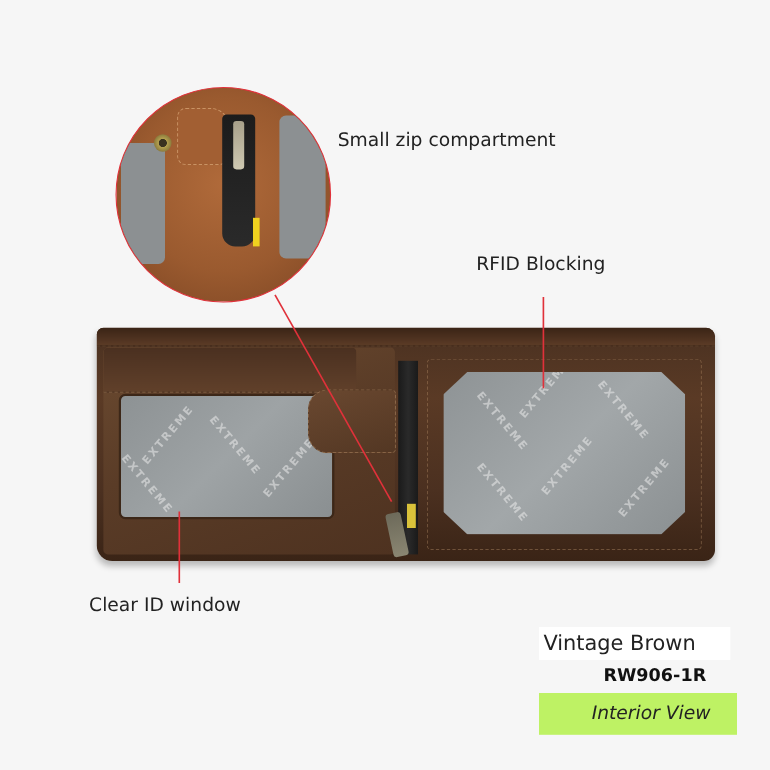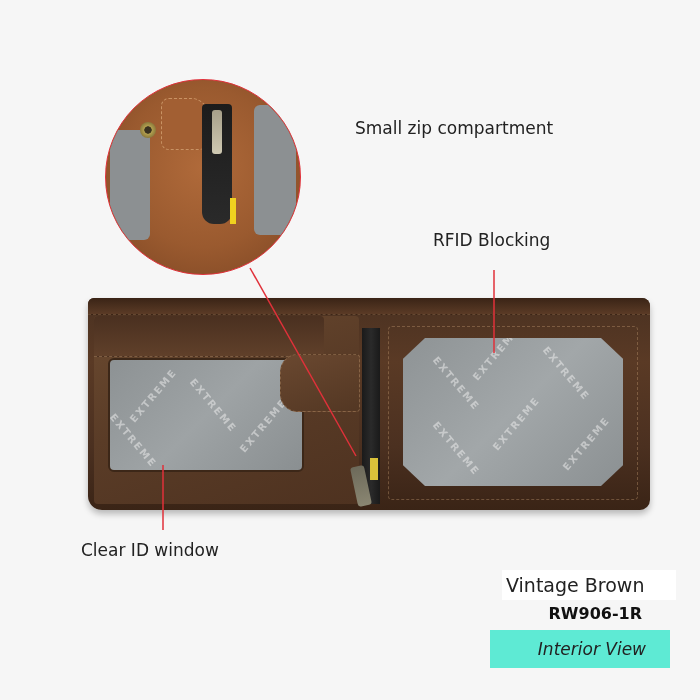--- a/index.html
+++ b/index.html
@@ -119,38 +119,38 @@
   }
 
   
   .callouts { position: absolute; left: 0; top: 0; width: 700px; height: 700px; pointer-events: none; }
 
   
   .label {
     position: absolute; color: #222;
     font-family: "DejaVu Sans", sans-serif; font-size: 17px; white-space: nowrap;
   }
-  .label-zip { left: 307px; top: 118px; margin-left: 48px; }
+  .label-zip { left: 307px; top: 118px; }
   .label-rfid { left: 433px; top: 230px; }
   .label-clear { left: 81px; top: 540px; }
 
   .info-box { position: absolute; left: 490px; top: 570px; width: 170px; }
   .info-color {
     position: absolute; left: 0; top: 0; width: 170px; height: 30px;
     background: #ffffff;
-    font-size: 19px; color: #222; padding-left: 4px; line-height: 30px; margin-left: 12px;
+    font-size: 19px; color: #222; padding-left: 4px; line-height: 30px;
   }
   .info-code {
     position: absolute; left: 4px; top: 30px; width: 148px; height: 28px;
     font-family: "DejaVu Sans", sans-serif; font-weight: bold;
     font-size: 16px; color: #111; text-align: right; line-height: 28px;
   }
   .info-view {
     position: absolute; left: 0; top: 60px; width: 180px; height: 38px;
-    background: #5eead4;
+    background: #bef264;
     font-style: italic; font-size: 17px; color: #222;
     text-align: right; line-height: 38px; padding-right: 24px; box-sizing: border-box;
   }
 </style>
 </head>
 <body>
 
 <div class="stage">
 
   <div class="wallet">

